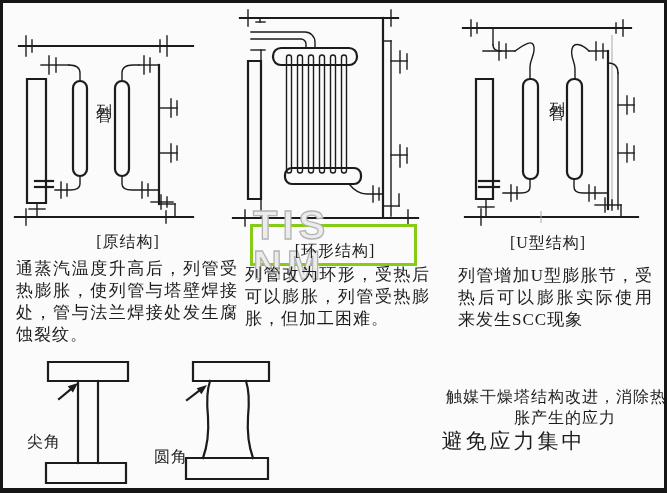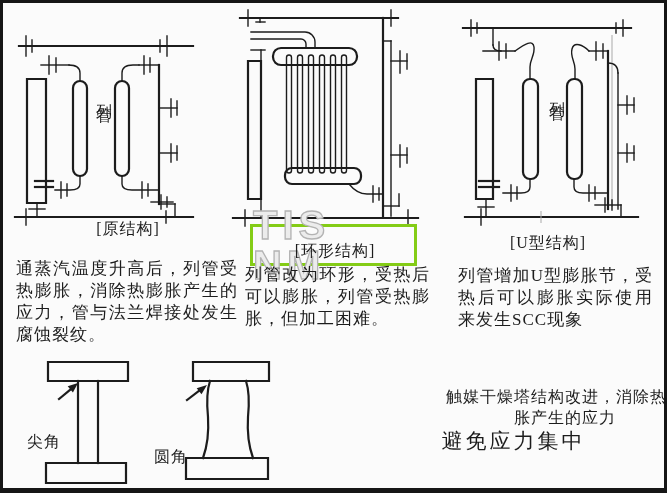--- a/index.html
+++ b/index.html
@@ -87,21 +87,21 @@
     <line class="stroke" x1="18" y1="198" x2="34" y2="198"></line>
 
     <line class="stroke" x1="148" y1="193" x2="164" y2="193"></line>
     <line class="stroke" x1="164" y1="193" x2="164" y2="206"></line>
 
     <line class="stroke2" x1="4" y1="206" x2="182" y2="206"></line>
     <line class="stroke" x1="15" y1="198" x2="15" y2="214"></line>
     <line class="stroke" x1="155" y1="200" x2="155" y2="212"></line>
   </svg>
   <div class="abs vert" style="left:92px;top:88px">列管</div>
-  <div class="abs caption" style="left:55px;top:216px;width:140px">[原结构]</div>
+  <div class="abs caption" style="left:55px;top:229px;width:140px">[原结构]</div>
 
   <svg style="left:228px;top:4px" width="195" height="224" viewBox="0 0 195 224">
 
     <line class="stroke2" x1="9" y1="11" x2="167" y2="11"></line>
     <line class="stroke" x1="17" y1="3" x2="17" y2="19"></line>
     <line class="stroke" x1="25" y1="15" x2="34" y2="15"></line>
     <line class="stroke" x1="29" y1="11" x2="29" y2="15"></line>
     <line class="stroke" x1="160" y1="3" x2="160" y2="19"></line>
 
     <line class="stroke2" x1="152" y1="11" x2="152" y2="209"></line>
@@ -199,21 +199,21 @@
     <line class="stroke" x1="31" y1="188" x2="31" y2="206"></line>
     <line class="stroke" x1="23" y1="196" x2="39" y2="196"></line>
 
     <line class="stroke2" x1="10" y1="206" x2="183" y2="206"></line>
     <line class="stroke" x1="26" y1="198" x2="26" y2="214"></line>
     <line class="gray" x1="86" y1="200" x2="86" y2="212"></line>
   </svg>
   <div class="abs vert" style="left:545px;top:86px">列管</div>
   <div class="abs caption" style="left:475px;top:230px;width:140px">[U型结构]</div>
 
-  <div class="abs para" style="left:13px;top:255px;width:222px">通蒸汽温度升高后，列管受热膨胀，消除热膨胀产生的应力，管与法兰焊接处发生腐蚀裂纹。</div>
+  <div class="abs para" style="left:13px;top:255px;width:222px">通蒸汽温度升高后，列管受热膨胀，使列管与塔壁焊接处，管与法兰焊接处发生腐蚀裂纹。</div>
   <div class="abs para" style="left:242px;top:261px;width:185px">列管改为环形，受热后可以膨胀，列管受热膨胀，但加工困难。</div>
   <div class="abs para" style="left:455px;top:262px;width:195px">列管增加U型膨胀节，受热后可以膨胀实际使用来发生SCC现象</div>
 
   <svg style="left:20px;top:354px" width="350" height="132" viewBox="0 0 350 132">
 
     <g>
       <rect class="stroke2" x="25" y="5" width="80" height="19"></rect>
       <line class="stroke2" x1="55" y1="24" x2="55" y2="106"></line>
       <line class="stroke2" x1="75" y1="24" x2="75" y2="106"></line>
       <rect class="stroke2" x="23" y="106" width="80" height="20"></rect>

